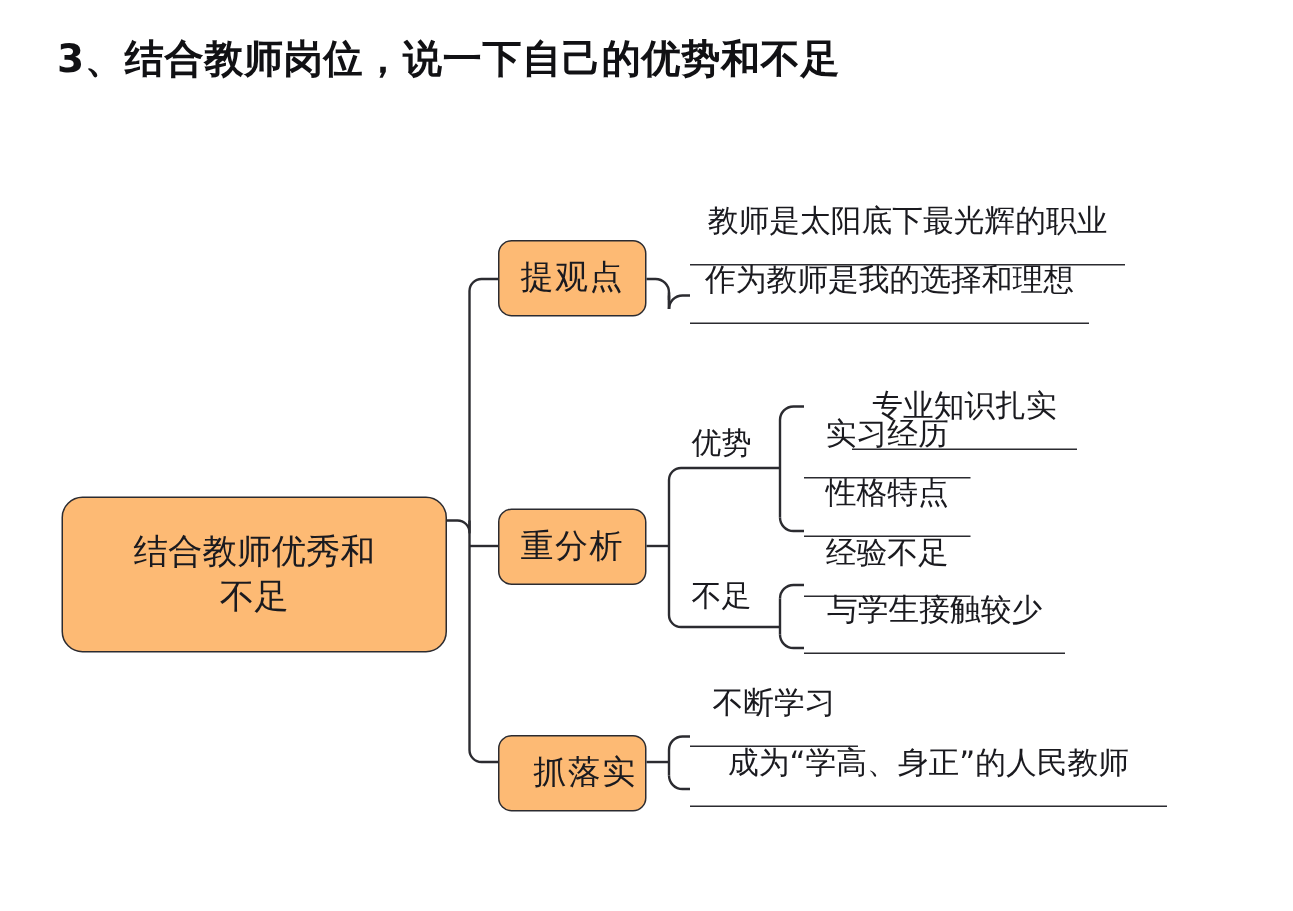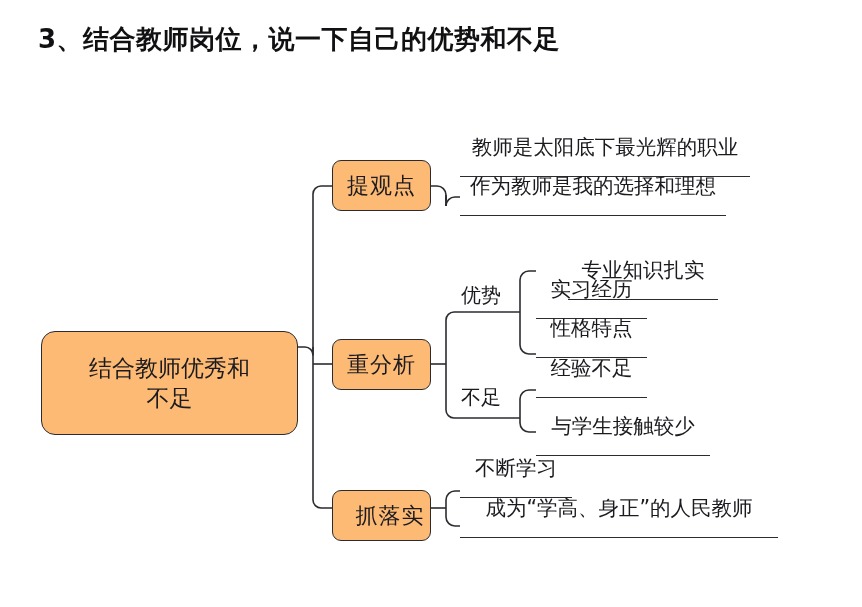--- a/index.html
+++ b/index.html
@@ -200,21 +200,21 @@
 <div class="leaf" style="left:536px; top:318px; width:111px;">
   <span class="leaf-text">性格特点</span>
   <span class="leaf-rule"></span>
 </div>
 
 <div class="leaf" style="left:536px; top:358px; width:111px;">
   <span class="leaf-text">经验不足</span>
   <span class="leaf-rule"></span>
 </div>
 
-<div class="leaf" style="left:536px; top:416px; width:174px;">
+<div class="leaf" style="left:536px; top:396px; width:174px;">
   <span class="leaf-text">与学生接触较少</span>
   <span class="leaf-rule"></span>
 </div>
 
 <div class="leaf" style="left:460px; top:458px; width:112px;">
   <span class="leaf-text">不断学习</span>
   <span class="leaf-rule"></span>
 </div>
 
 <div class="leaf" style="left:460px; top:498px; width:318px;">

